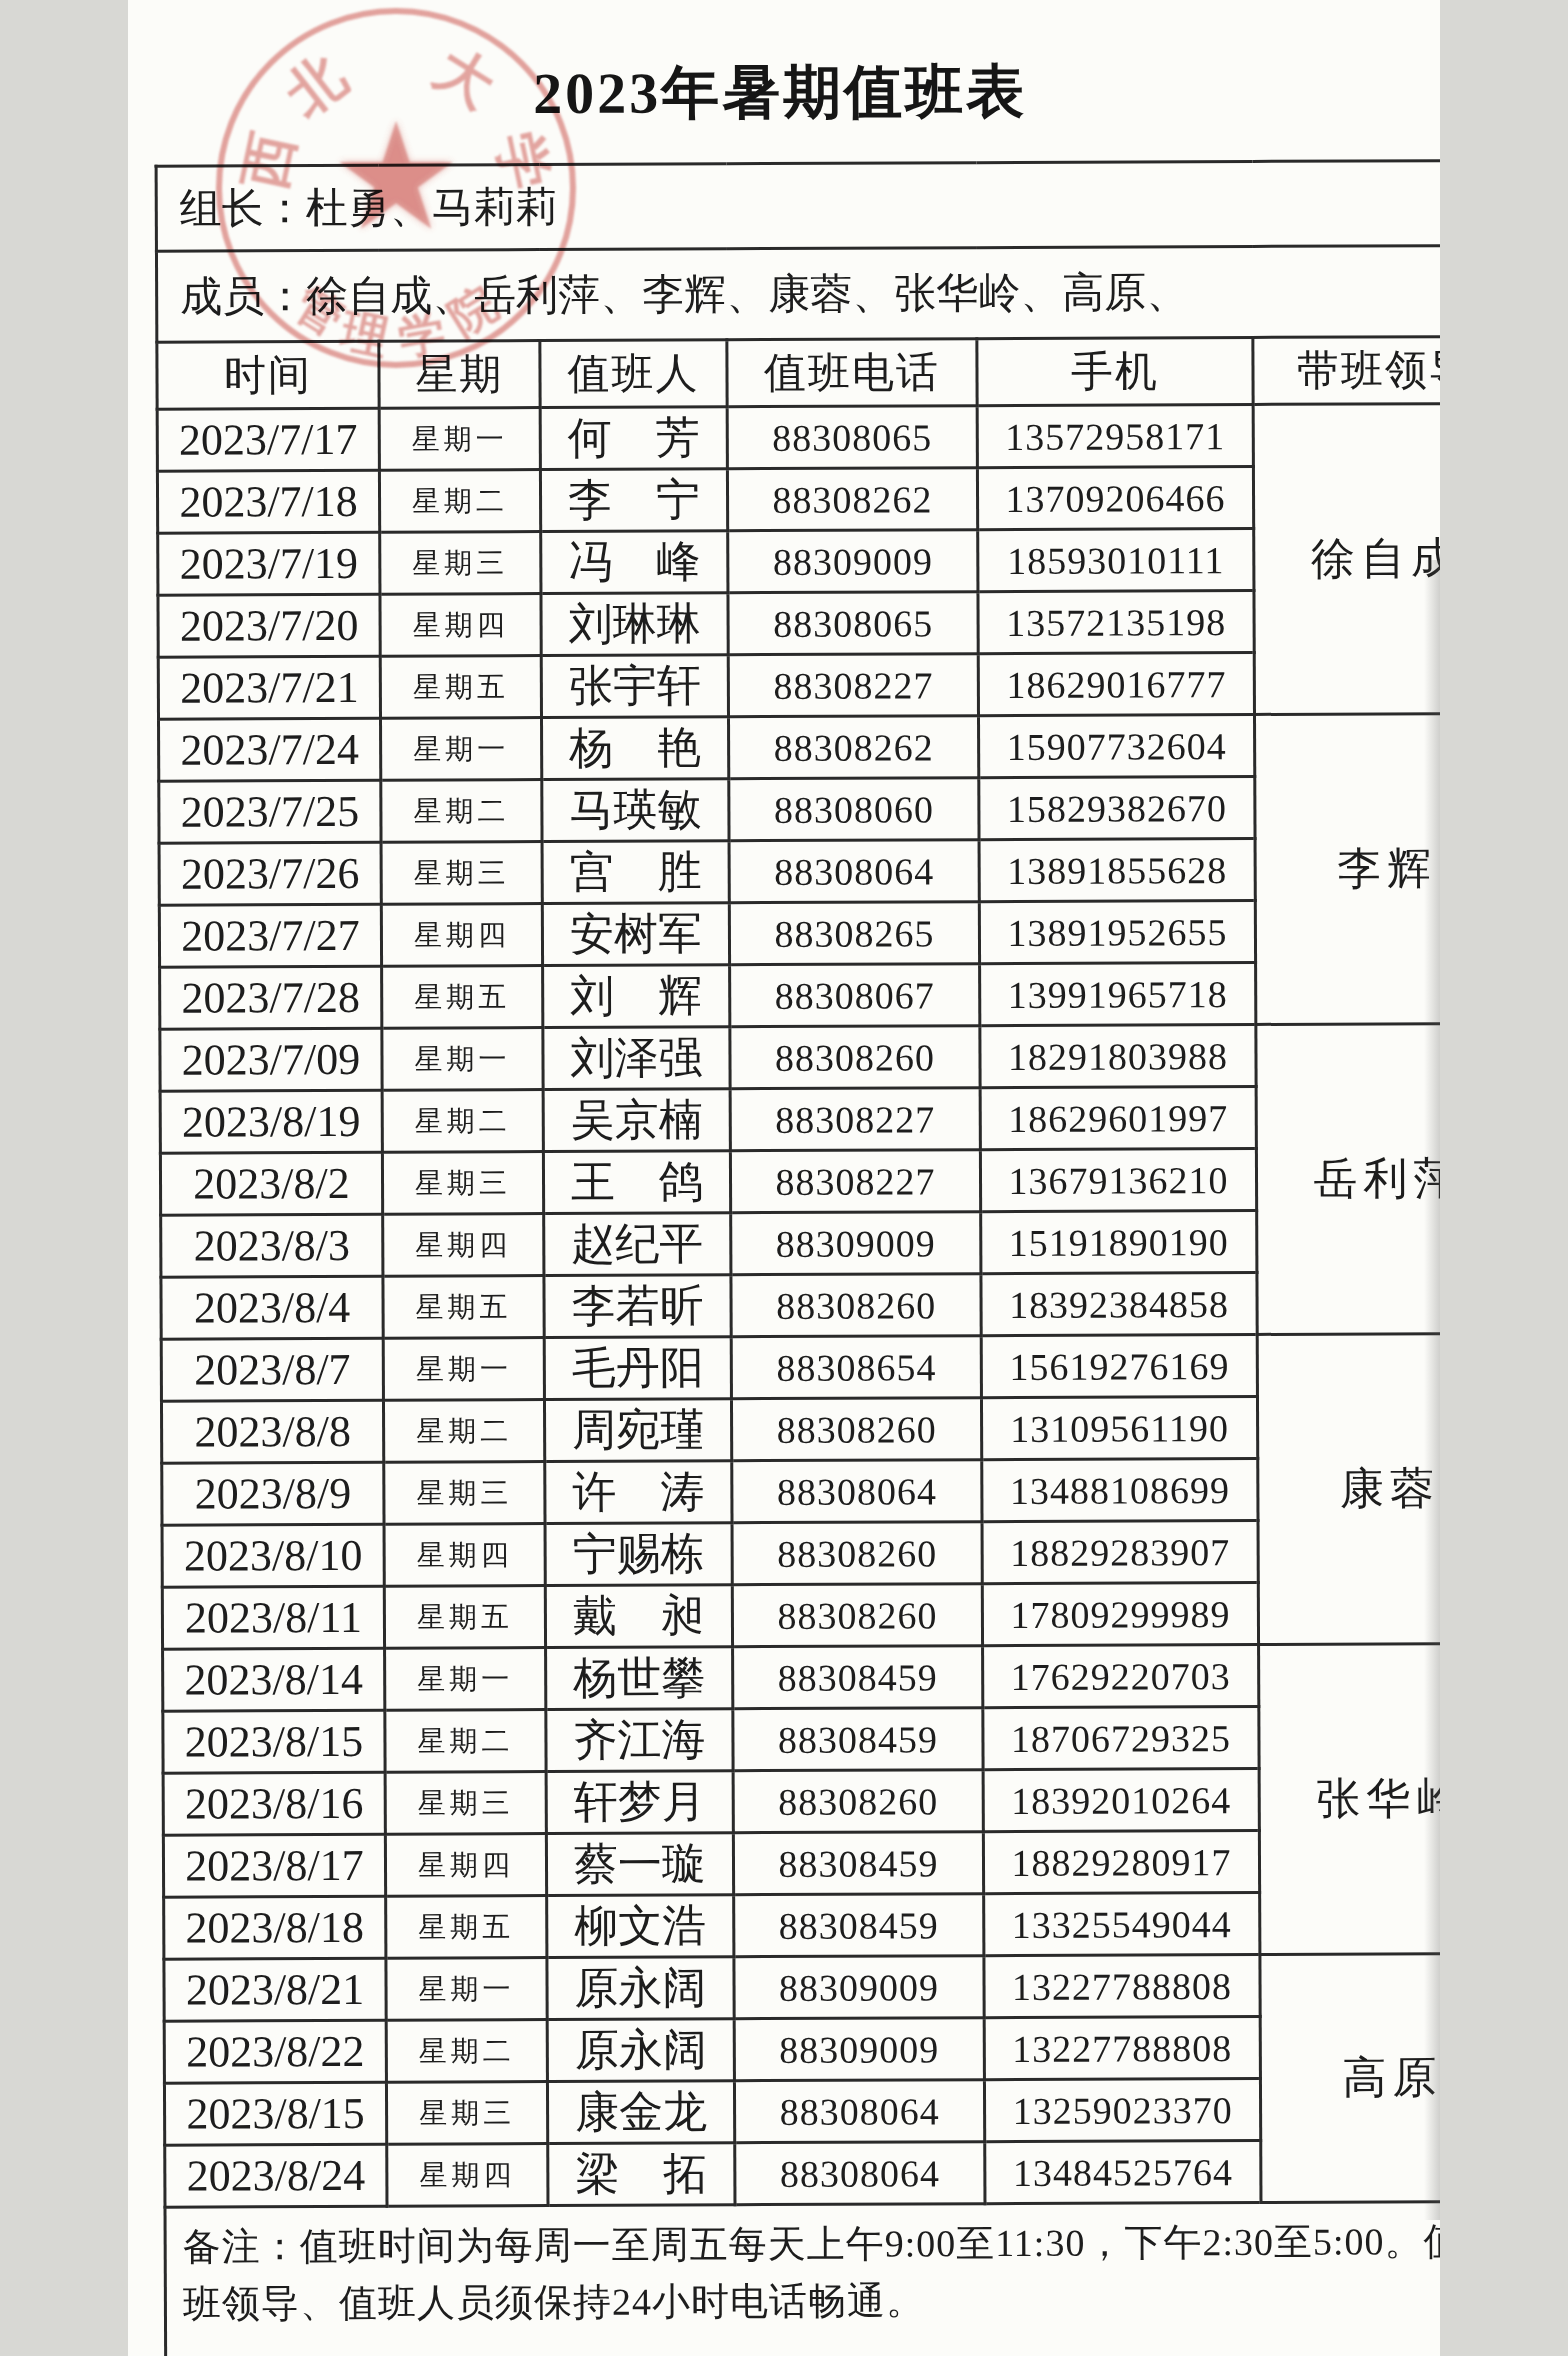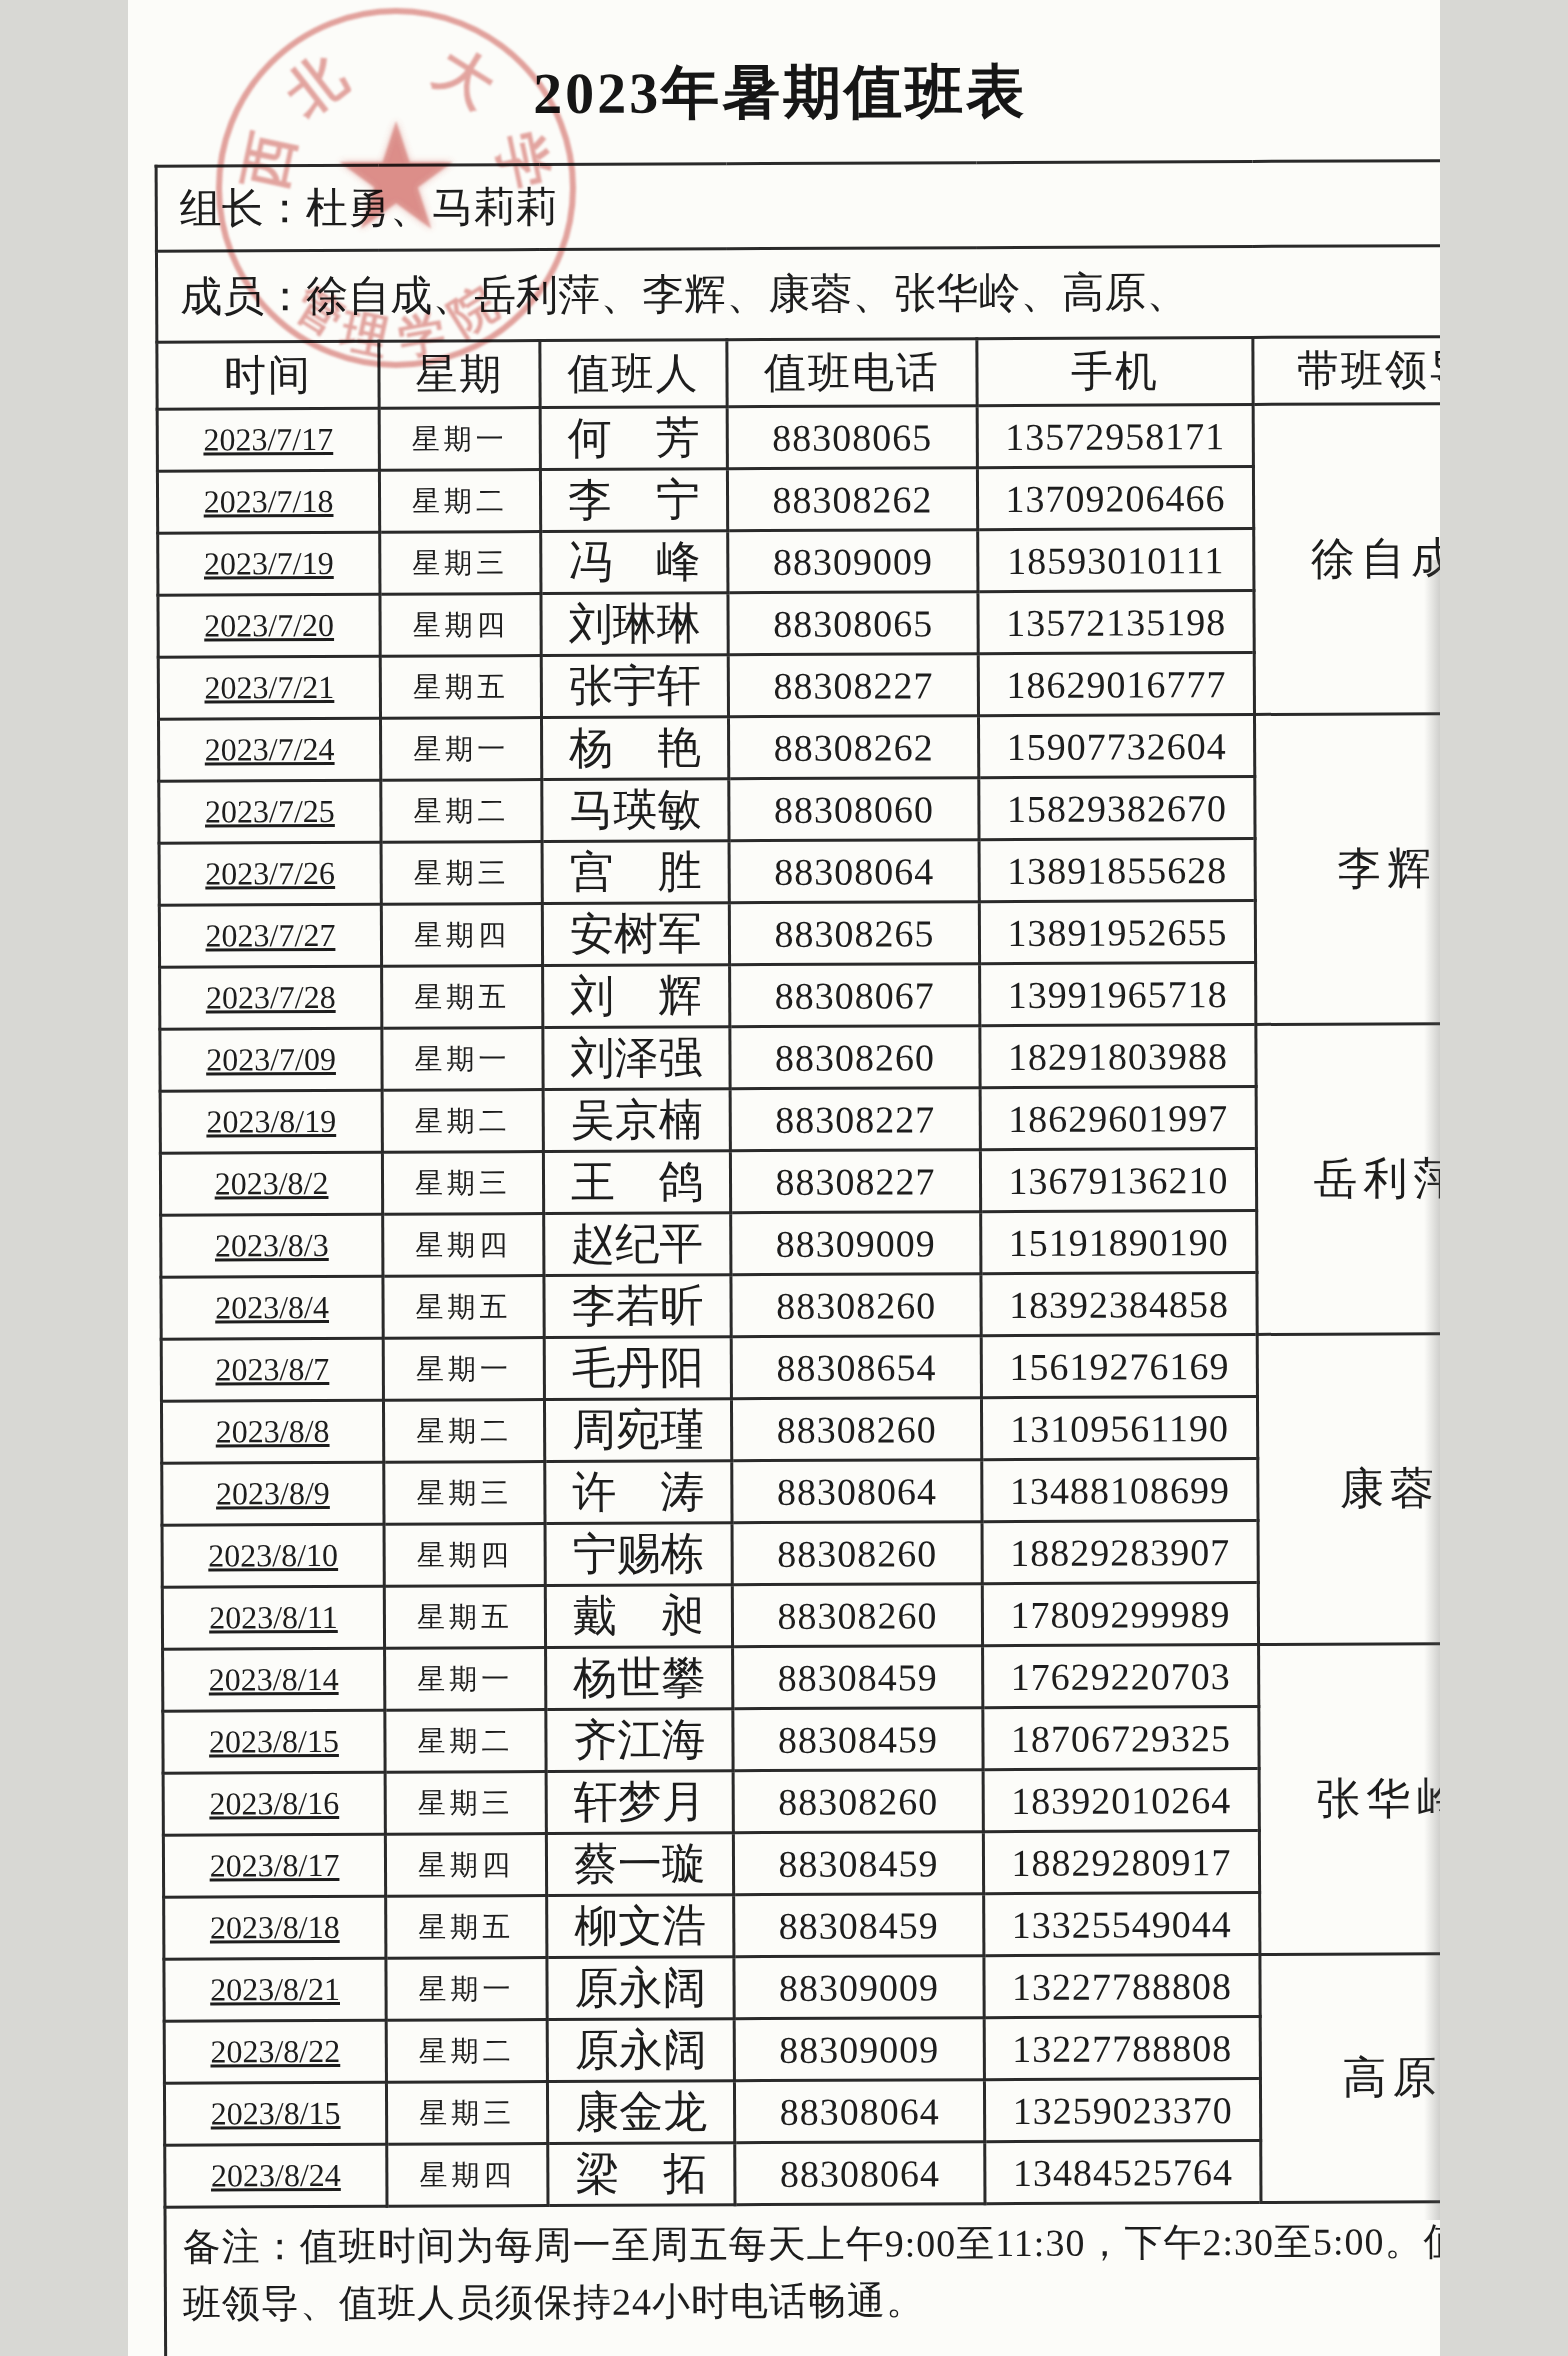--- a/index.html
+++ b/index.html
@@ -51,21 +51,21 @@
     background:transparent;
   }
   table.duty td, table.duty th{
     border:3px solid #2a2a2a; padding:0; text-align:center;
     font-weight:normal; overflow:hidden;
   }
   tr.pre1 td{ height:82px; text-align:left; padding-left:22px; font-size:42px; }
   tr.pre2 td{ height:88px; text-align:left; padding-left:22px; font-size:42px; }
   tr.head th{ height:64px; font-size:42px; letter-spacing:2px; }
   tr.drow{ height:61px; }
-  td.cd{ font-size:32px;text-decoration:underline; }
+  td.cd{ font-size:44px; }
   td.cw{ font-size:28px; letter-spacing:4px; }
   td.cn{ font-size:44px; }
   td.cp, td.cm{ font-size:38px; letter-spacing:1px; }
   td.cl{ font-size:44px; letter-spacing:6px; }
   td.nlow{ padding-top:12px; }
   tr.fnote td{
     height:140px; text-align:left; vertical-align:top;
     font-size:38px; line-height:1.5; padding:10px 16px 6px 16px; letter-spacing:1px;
   }
 

